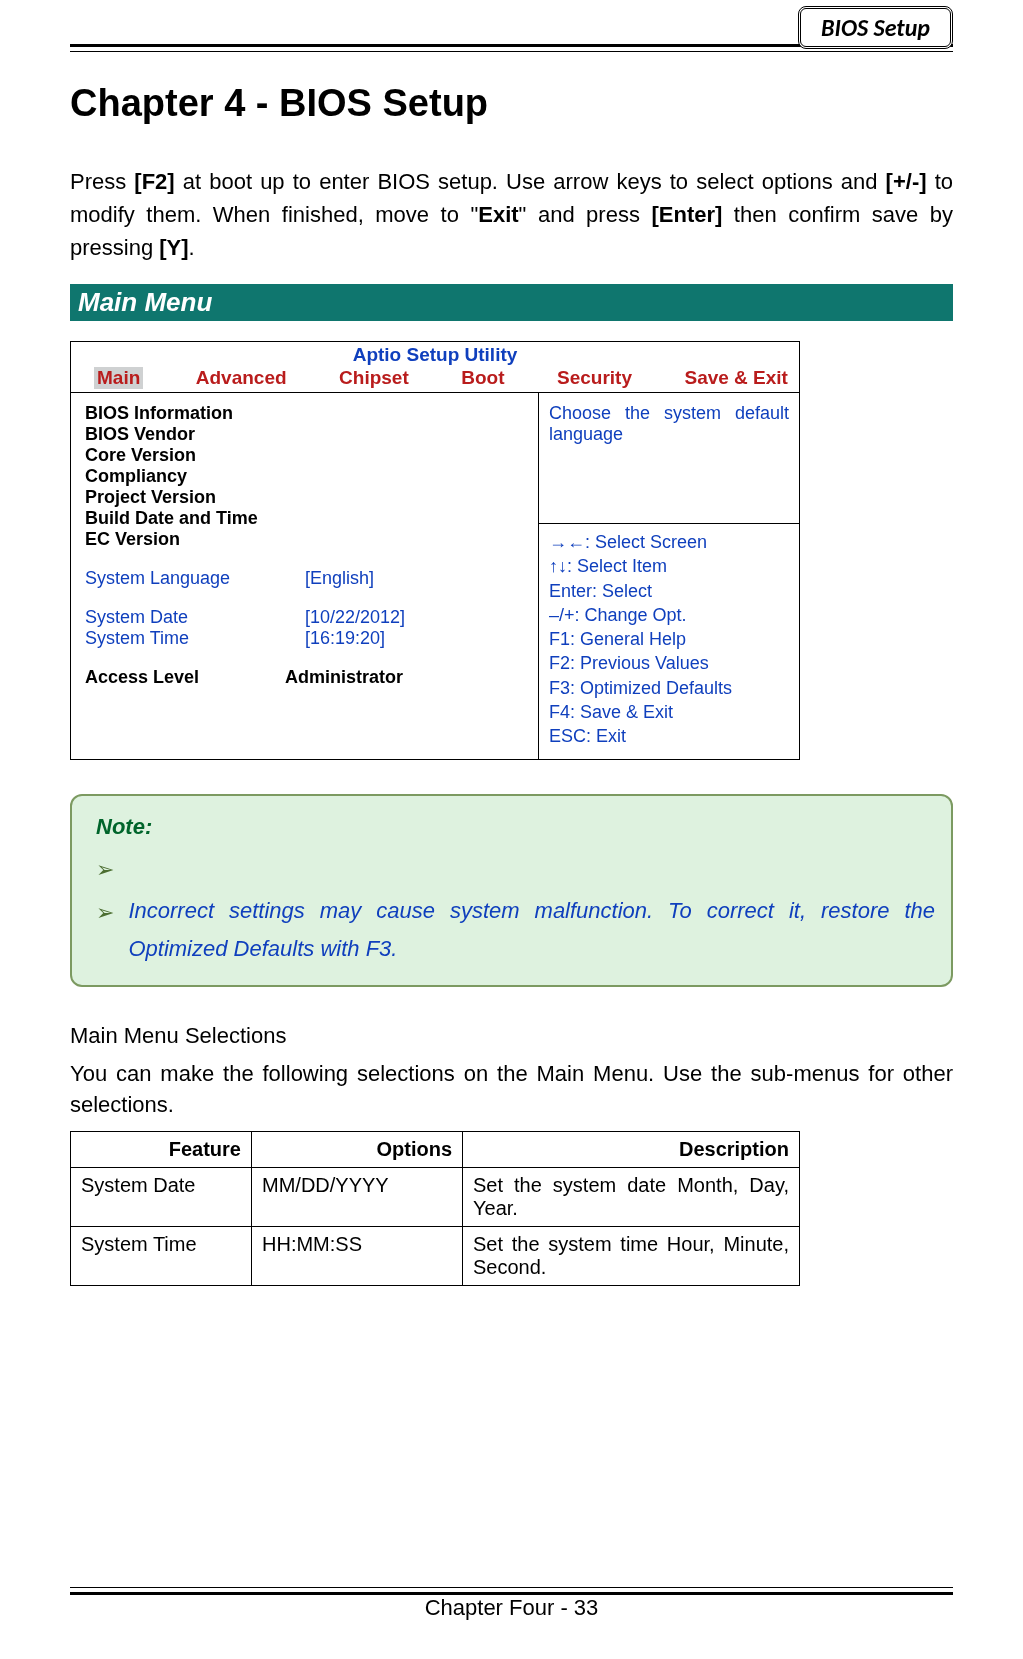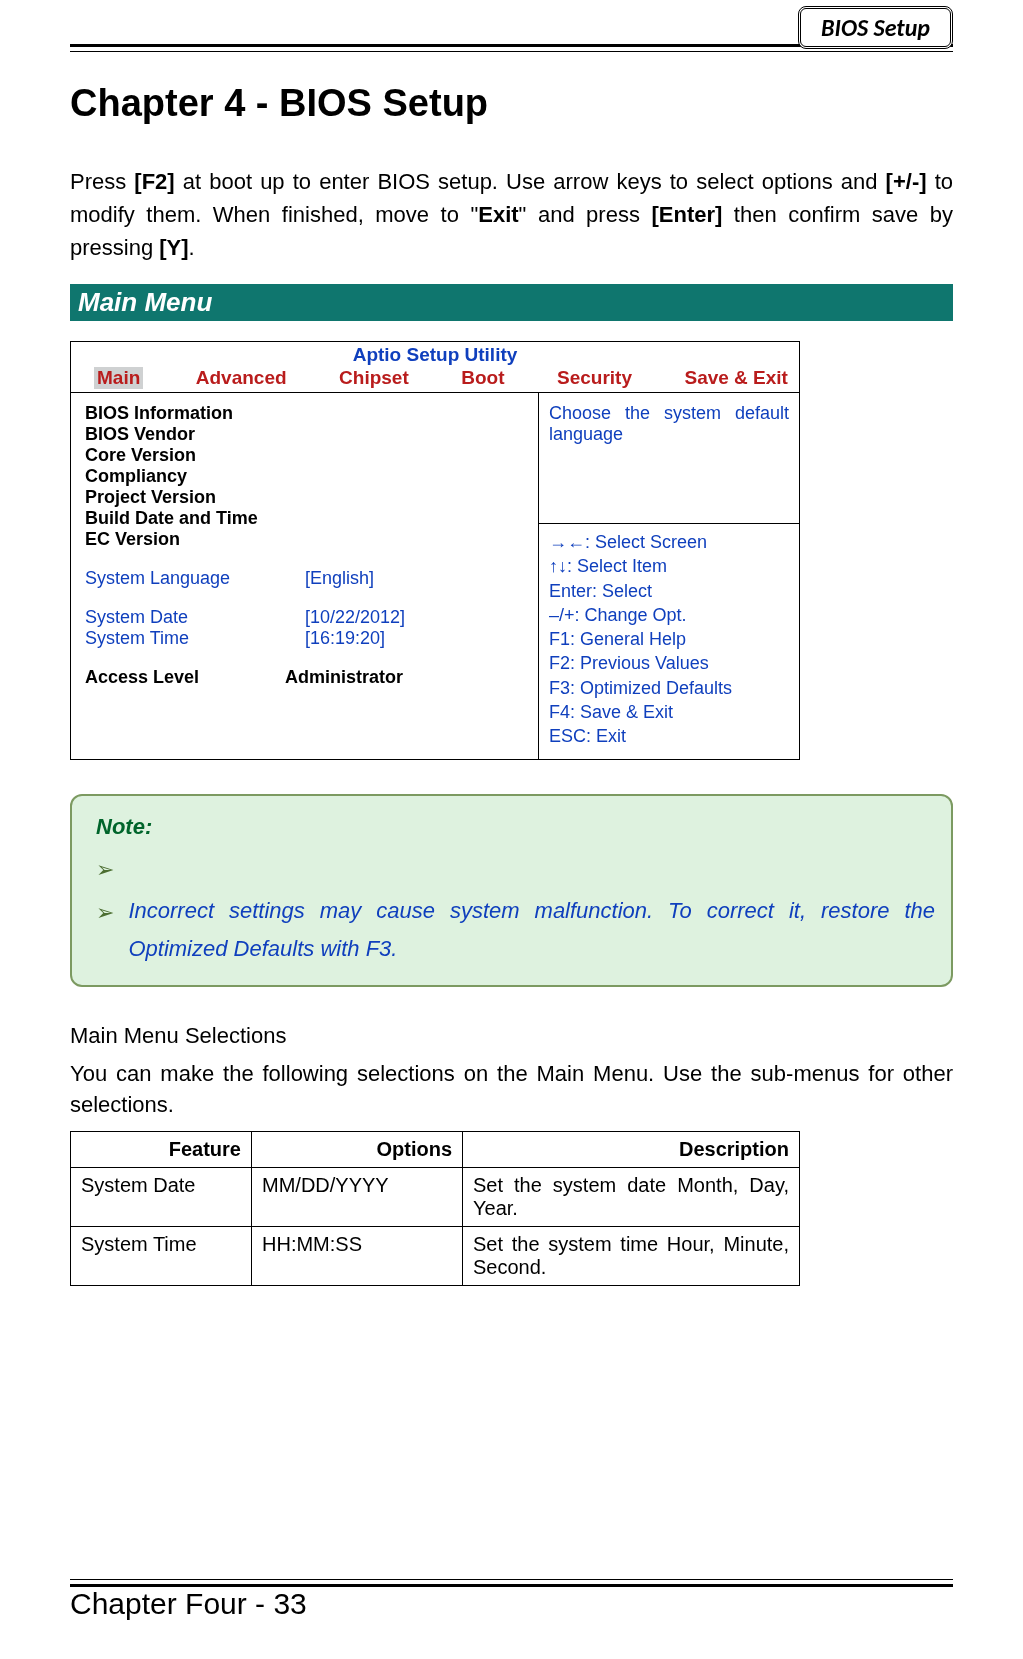--- a/index.html
+++ b/index.html
@@ -193,21 +193,22 @@
     height: 4px;
     margin: 0;
   }
   .footer-zone {
     position: absolute;
     left: 70px;
     right: 70px;
     bottom: 38px;
   }
   .footer-text {
-    font-size: 30px;
+    text-align: center;
+    font-size: 22px;
   }
 </style>
 </head>
 <body>
 
 <div class="page">
 
   <div class="header-wrap">
     <div class="header-badge">BIOS Setup</div>
     <hr class="header-rule">

